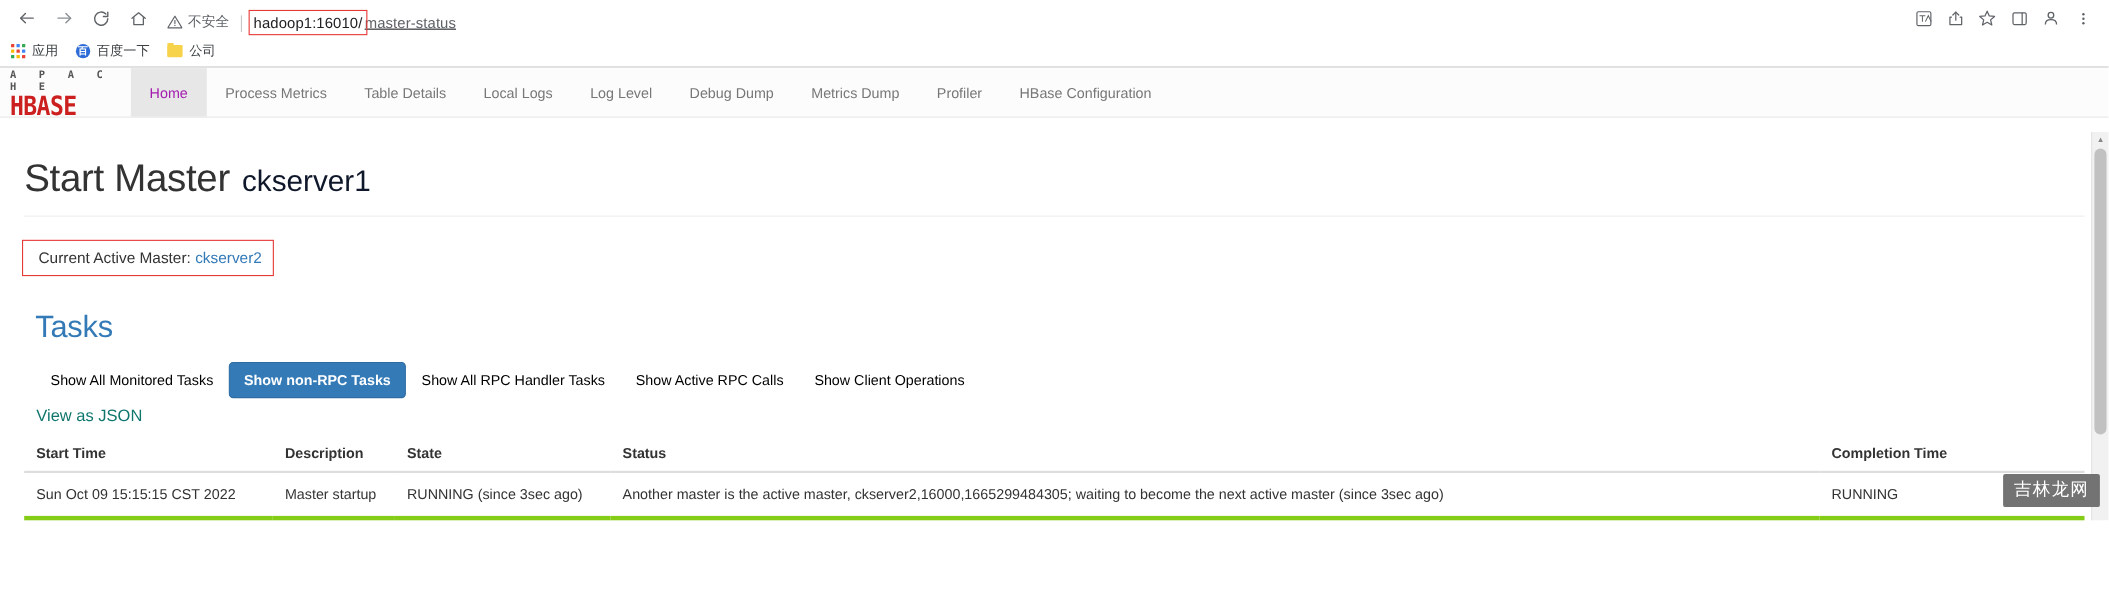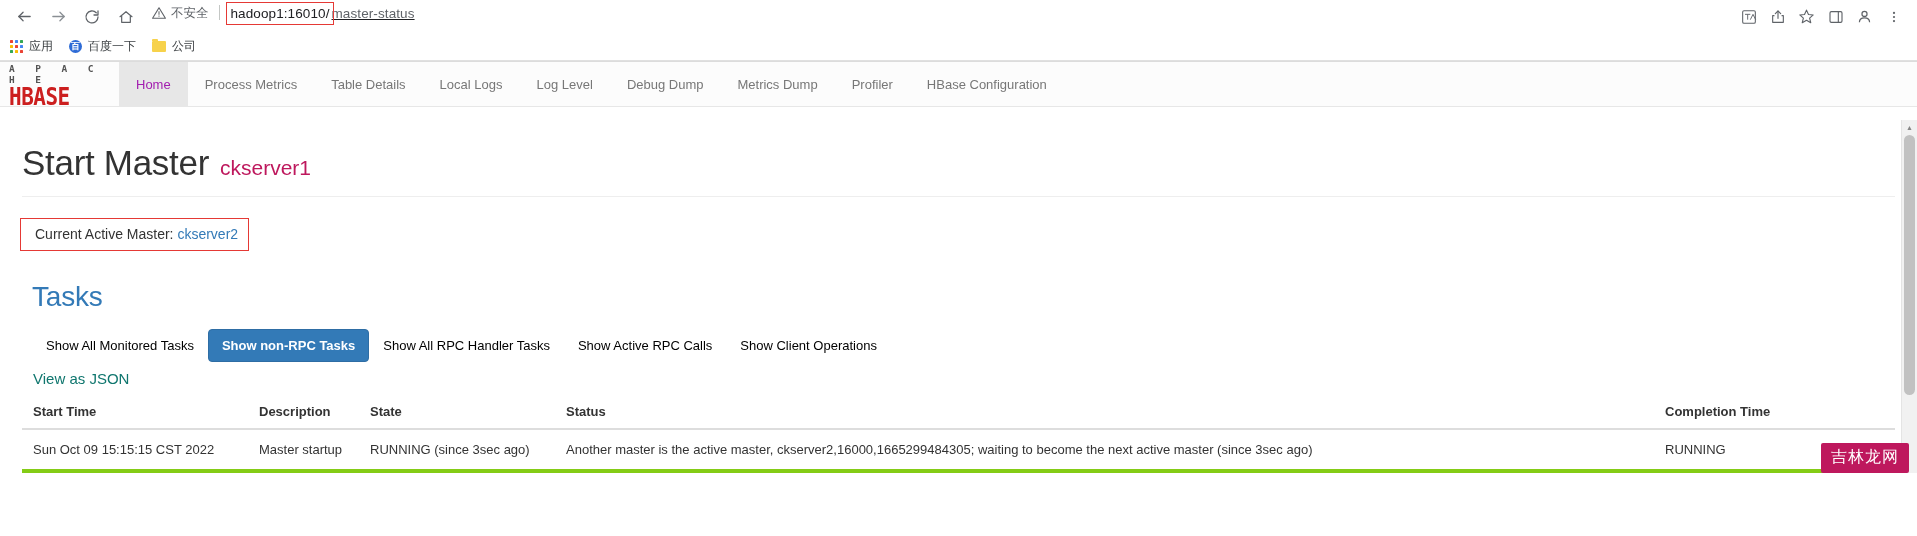--- a/index.html
+++ b/index.html
@@ -38,21 +38,21 @@
     margin-right: 6px;
     border-radius: 50%;
     user-select: none;
   }
   .nav-btn svg { display: block; }
 
   .omnibox {
     flex: 1;
     height: 24px;
     display: flex;
-    align-items: flex-start;
+    align-items: flex-end;
     margin-left: 6px;
     margin-right: 8px;
     position: relative;
   }
   .security-chip {
     display: flex;
     align-items: center;
     color: #5f6368;
     font-size: 12.5px;
     white-space: nowrap;
@@ -225,22 +225,22 @@
     display: flex;
     align-items: baseline;
   }
   .page-title {
     font-size: 35px;
     color: #333333;
     font-weight: normal;
     letter-spacing: -0.3px;
   }
   .page-subtitle {
-    font-size: 21px;
-    color: #be185d;
+    font-size: 27px;
+    color: #0f172a;
     margin-left: 11px;
     font-weight: normal;
   }
 
   .active-master-box {
     display: inline-block;
     margin-top: 21px;
     margin-left: -2px;
     padding: 7px 10px 8px 14px;
     border: 1.5px solid #e53935;
@@ -322,22 +322,22 @@
   .col-start { width: 215px; }
   .col-desc  { width: 100px; }
   .col-state { width: 185px; }
   .col-status{ width: auto; }
   .col-completion { width: 230px; }
 
   
   .watermark {
     position: absolute;
     right: 8px;
-    bottom: 0;
-    background: #be185d;
+    bottom: 12px;
+    background: #737373;
     color: #ffffff;
     font-size: 16px;
     padding: 4px 10px 5px 10px;
     letter-spacing: 1px;
     border-radius: 2px;
   }
 
   
   .scrollbar {
     position: absolute;

